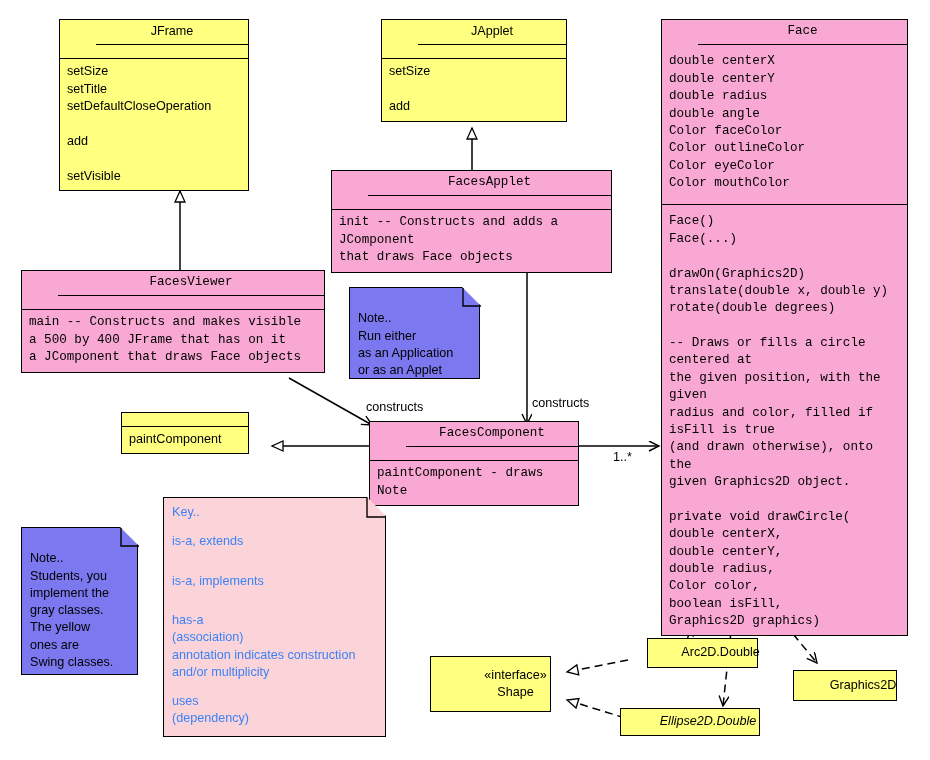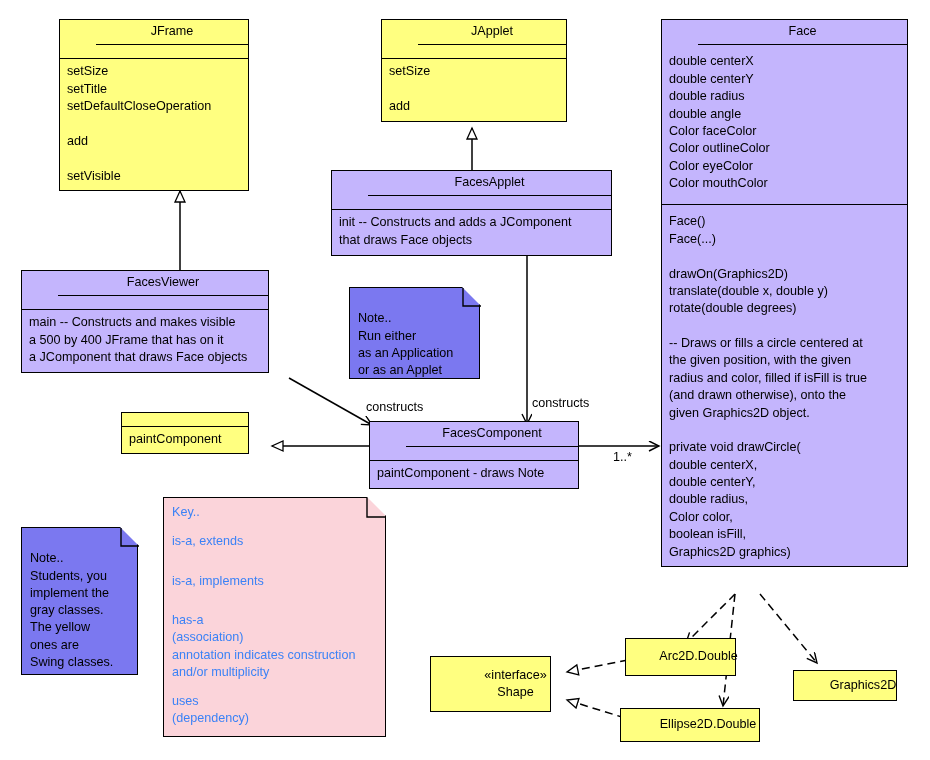--- a/index.html
+++ b/index.html
@@ -29,21 +29,21 @@
   }
   .uml-class {
     position: absolute;
     border: 1.6px solid #000000;
     box-sizing: border-box;
     font-size: 12.6px;
     line-height: 1.38;
     color: #000000;
   }
   .uml-class.yellow { background: #ffff80; }
-  .uml-class.gray   { background: #c4b5fd; }
+  .uml-class.gray   { background: #f9a8d4; font-family: Liberation Mono, monospace; }
   .uml-class .cname {
     text-align: center;
     padding: 3px 4px 4px 4px;
     border-bottom: 1.6px solid #000000;
     white-space: pre-line;
     margin-left: 36px;
   }
   .uml-class .compartment {
     padding: 4px 7px 5px 7px;
     white-space: pre-line;
@@ -228,21 +228,21 @@
         Graphics2D graphics)</div>
   </div>
 
   <div class="uml-class gray" style="left:331px; top:170px; width:281px;">
     <div class="cname">FacesApplet</div>
     <div class="compartment bordered empty"></div>
     <div class="compartment" style="min-height:36px;">init -- Constructs and adds a JComponent
 that draws Face objects</div>
   </div>
 
-  <div class="uml-class gray" style="left:21px; top:270px; width:248px;">
+  <div class="uml-class gray" style="left:21px; top:270px; width:304px;">
     <div class="cname">FacesViewer</div>
     <div class="compartment bordered empty"></div>
     <div class="compartment" style="min-height:50px;">main -- Constructs and makes visible
 a 500 by 400 JFrame that has on it
 a JComponent that draws Face objects</div>
   </div>
 
   <div class="uml-class yellow" style="left:121px; top:412px; width:128px;">
     <div class="compartment bordered empty"></div>
     <div class="compartment">paintComponent</div>
@@ -252,25 +252,25 @@
     <div class="cname">FacesComponent</div>
     <div class="compartment bordered empty"></div>
     <div class="compartment">paintComponent - draws Note</div>
   </div>
 
   <div class="uml-class yellow simple" style="left:430px; top:656px; width:121px; height:56px;padding-left:20px;">
     <div class="cname">«interface»
 Shape</div>
   </div>
 
-  <div class="uml-class yellow simple" style="left:625px; top:638px; width:111px; height:38px;">
+  <div class="uml-class yellow simple" style="left:647px; top:638px; width:111px; height:30px;">
     <div class="cname">Arc2D.Double</div>
   </div>
 
-  <div class="uml-class yellow simple" style="left:620px; top:708px; width:140px; height:34px;">
+  <div class="uml-class yellow simple" style="left:620px; top:708px; width:140px; height:28px;font-style:italic;">
     <div class="cname">Ellipse2D.Double</div>
   </div>
 
   <div class="uml-class yellow simple" style="left:793px; top:670px; width:104px; height:31px;">
     <div class="cname">Graphics2D</div>
   </div>
 
   <div class="note note-blue" style="left:349px; top:287px; width:131px; height:92px;
               border:1.5px solid #000; clip-path: polygon(0 0, calc(100% - 18px) 0, 100% 18px, 100% 100%, 0 100%);">
     <span>Note..

